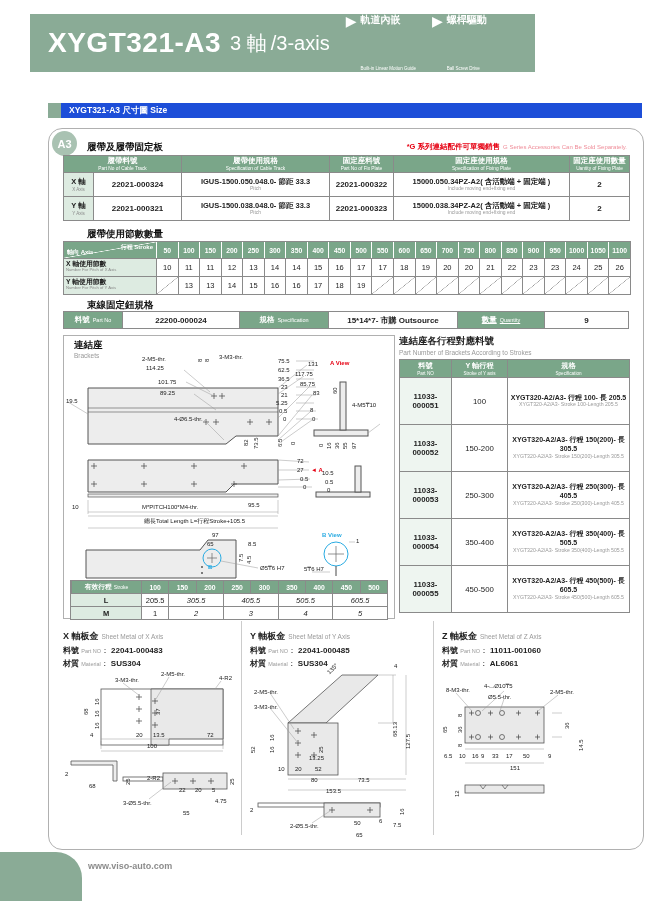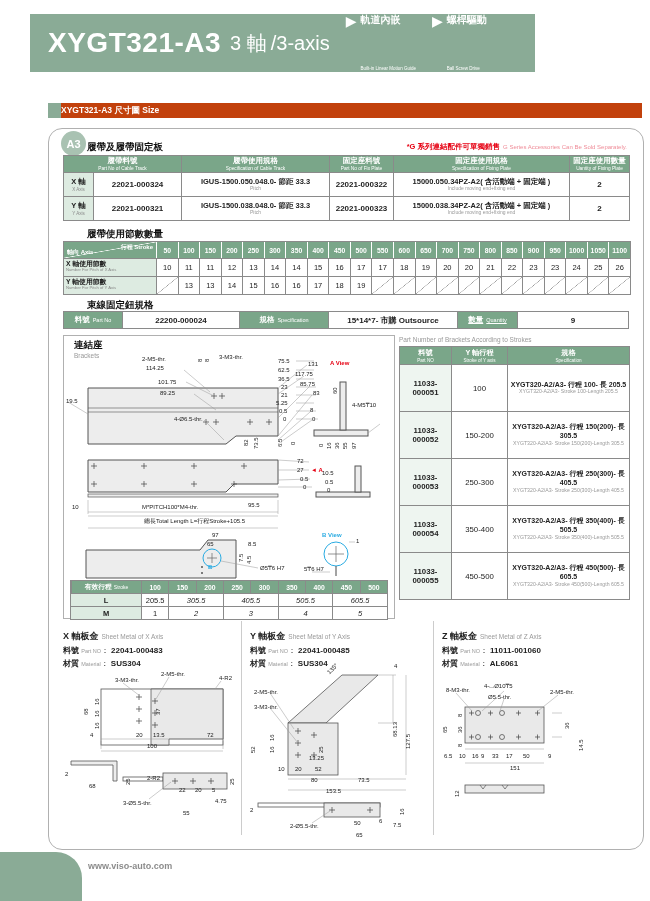--- a/index.html
+++ b/index.html
@@ -12,26 +12,26 @@
   .banner .axis-cn{font-size:20px;margin-left:9px;font-weight:normal;}
   .banner .axis-en{font-size:20px;margin-left:4px;font-weight:normal;}
   .feature{display:flex;align-items:flex-start;margin-left:16px;}
   .feature .tri{font-size:14px;margin-right:4px;line-height:1;}
   .feature .ft{display:flex;flex-direction:column;gap:40px;}
   .feature .fcn{font-size:10px;font-weight:bold;line-height:1.2;}
   .feature .fen{font-size:4.5px;line-height:1.2;}
   
   .secbar{position:absolute;left:48px;top:103px;width:594px;height:15px;display:flex;}
   .secbar .gsq{width:13px;height:15px;background:#8aab96;}
-  .secbar .bar{flex:1;background:#c2410c;color:#fff;font-size:8.5px;font-weight:bold;
-               display:flex;align-items:center;padding-left:0;}
+  .secbar .bar{flex:1;background:#1d4ed8;color:#fff;font-size:8.5px;font-weight:bold;
+               display:flex;align-items:center;padding-left:8px;}
   
   .mainbox{position:absolute;left:48px;top:128px;width:594px;height:720px;
            border:1px solid #b0b0b0;border-radius:14px;}
-  .badge{position:absolute;left:12px;top:2px;width:25px;height:25px;border-radius:50%;
+  .badge{position:absolute;left:3px;top:2px;width:25px;height:25px;border-radius:50%;
          background:#a9c2b2;color:#fff;font-size:11px;font-weight:bold;
          display:flex;align-items:center;justify-content:center;}
   .sec-title{position:absolute;left:34px;display:flex;align-items:baseline;white-space:nowrap;flex-direction:column;}
   .sec-title .cn{font-size:9.5px;font-weight:bold;color:#111;}
   .sec-title .en{font-size:6.5px;color:#999;margin-left:4px;}
   .note{position:absolute;right:16px;display:flex;align-items:baseline;white-space:nowrap;}
   .note .ncn{font-size:7.5px;color:#e60012;font-weight:bold;}
   .note .nen{font-size:6px;color:#ef8d99;margin-left:3px;}
   
   table{border-collapse:collapse;}
@@ -334,21 +334,21 @@
       <div class="lab" style="width:58px;">
           <span class="cn">料號</span>
           <span class="en">Part No</span>
         </div>
       <div class="val" style="width:116px;">22200-000024</div>
       <div class="lab" style="width:88px;">
           <span class="cn">規格</span>
           <span class="en">Specification</span>
         </div>
       <div class="val" style="width:128px;">15*14*7- 市購 Outsource</div>
-      <div class="lab" style="width:59px;text-decoration:underline;">
+      <div class="lab" style="width:86px;text-decoration:underline;">
           <span class="cn">數量</span>
           <span class="en">Quantity</span>
         </div>
       <div class="val" style="flex:1;border-right:none;">9</div>
     </div>
 
     <div class="bracketbox">
       <div class="sec-title bb-title" style="left:6px;">
         <span class="cn">連結座</span>
         <span class="en">Brackets</span>
@@ -522,20 +522,21 @@
           <div class="scell sp2">2</div>
           <div class="scell sp2">3</div>
           <div class="scell sp2">4</div>
           <div class="scell sp2">5</div>
         </div>
       </div>
     </div>
 
     <div class="bparts">
       <div class="bp-title">
+        <span class="cn">連結座各行程對應料號</span>
         <span class="en">Part Number of Brackets According to Strokes</span>
       </div>
       <table class="bt">
         <colgroup>
             <col style="width:52px">
             <col style="width:56px">
             <col style="width:122px">
           </colgroup>
         <tbody>
             <tr>

